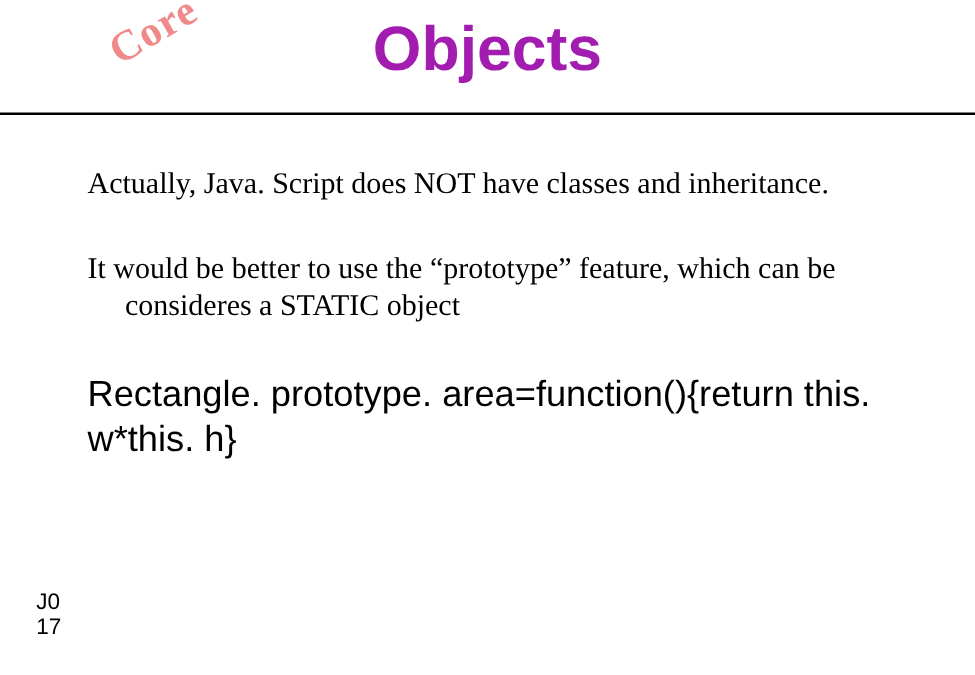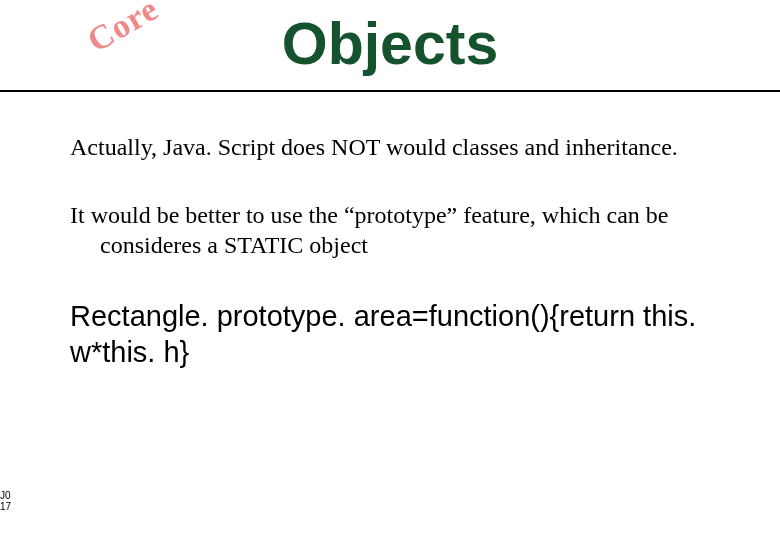--- a/index.html
+++ b/index.html
@@ -33,23 +33,23 @@
     transform-origin: left bottom;
     font-family: "Times New Roman", Times, serif;
     letter-spacing: 1px;
   }
   .title {
     position: absolute;
     left: 0;
     right: 0;
     top: 10px;
     text-align: center;
-    font-size: 59px;
+    font-size: 50px;
     font-weight: bold;
-    color: #14532d;
+    color: #a21caf;
     font-family: Arial, Helvetica, sans-serif;
   }
   .body {
     padding: 40px 30px 0 70px;
     font-size: 24px;
     color: #000;
     line-height: 1.25;
   }
   .para {
     margin-bottom: 38px;
@@ -58,40 +58,40 @@
     padding-left: 30px;
     text-indent: -30px;
     margin-top: 32px;
   }
   .code-para {
     font-family: Arial, Helvetica, sans-serif;
     font-size: 29px;
   }
   .footer {
     position: absolute;
-    left: 0;
+    left: 29px;
     bottom: 28px;
-    font-size: 10px;
+    font-size: 18px;
     line-height: 1.1;
     color: #000;
     font-family: Arial, Helvetica, sans-serif;
   }
 </style>
 </head>
 <body>
 
 <div class="slide">
 
   <div class="header">
     <div class="core-label">Core</div>
     <div class="title">Objects</div>
   </div>
 
   <div class="body">
-    <div class="para">Actually, Java. Script does NOT would classes and inheritance.</div>
+    <div class="para">Actually, Java. Script does NOT have classes and inheritance.</div>
     <div class="para para-indent">It would be better to use the “prototype” feature, which can be consideres a STATIC object</div>
     <div class="para code-para">Rectangle. prototype. area=function(){return this. w*this. h}</div>
   </div>
 
   <div class="footer">
     <div>J0</div>
     <div>17</div>
   </div>
 
 </div>

